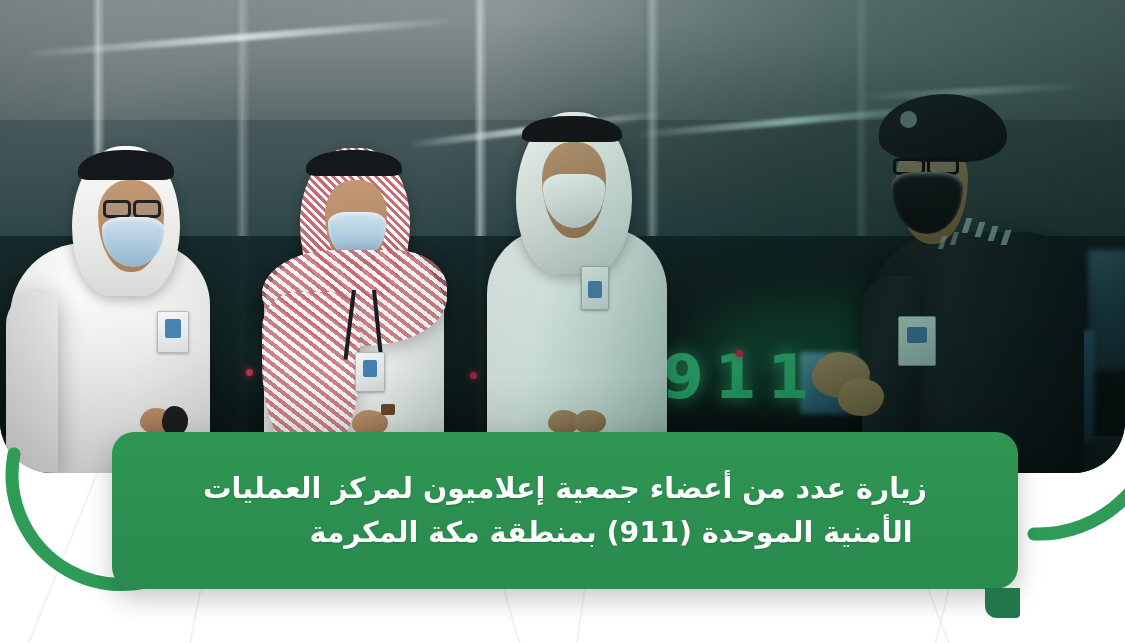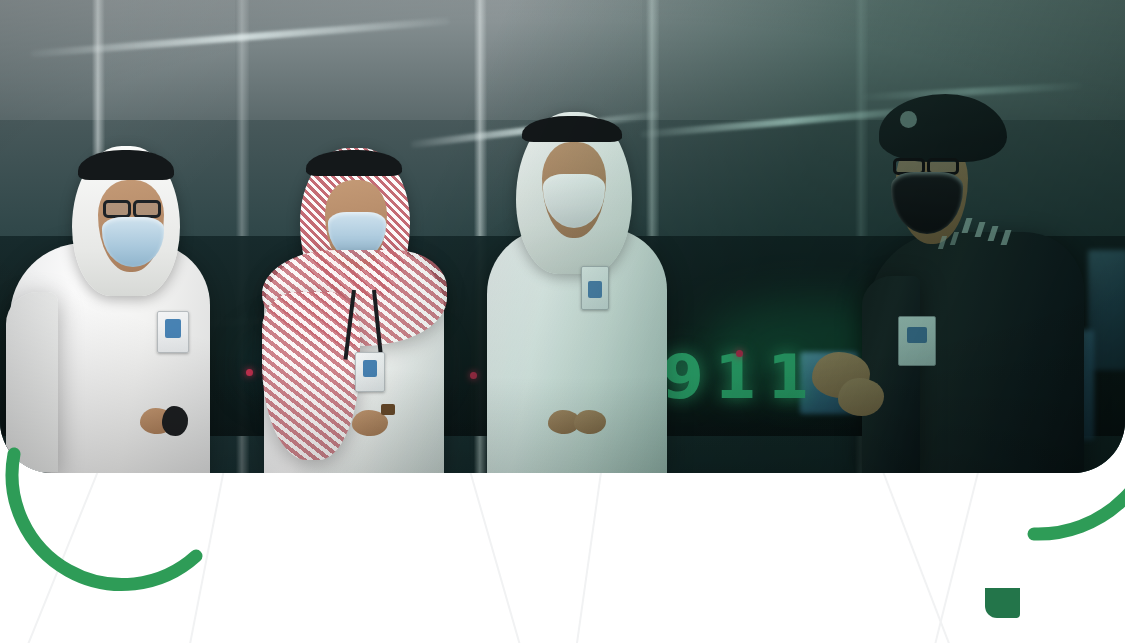--- a/index.html
+++ b/index.html
@@ -397,16 +397,22 @@
   </div>
 
   <svg class="arc" style="left:-16px; top:444px; width:250px; height:200px;" viewBox="0 0 250 200">
     <path d="M30 10 A 110 110 0 0 0 212 112" fill="none" stroke="#2e9c57" stroke-width="13" stroke-linecap="round"></path>
   </svg>
 
   <svg class="arc" style="left:1018px; top:400px; width:200px; height:220px;" viewBox="0 0 200 220">
     <path d="M142 8 A 122 122 0 0 1 16 134" fill="none" stroke="#2e9c57" stroke-width="13" stroke-linecap="round"></path>
   </svg>
 
+  <div class="caption-box">
+    <div class="caption-text">
+      <span class="caption-line l1">زيارة عدد من أعضاء جمعية إعلاميون لمركز العمليات</span>
+      <span class="caption-line l2">الأمنية الموحدة (911) بمنطقة مكة المكرمة</span>
+    </div>
+  </div>
   <div class="caption-tab"></div>
 
   <span class="sr">زيارة عدد من أعضاء جمعية إعلاميون لمركز العمليات الأمنية الموحدة (911) بمنطقة مكة المكرمة</span>
 </div>
 
 </body></html>

